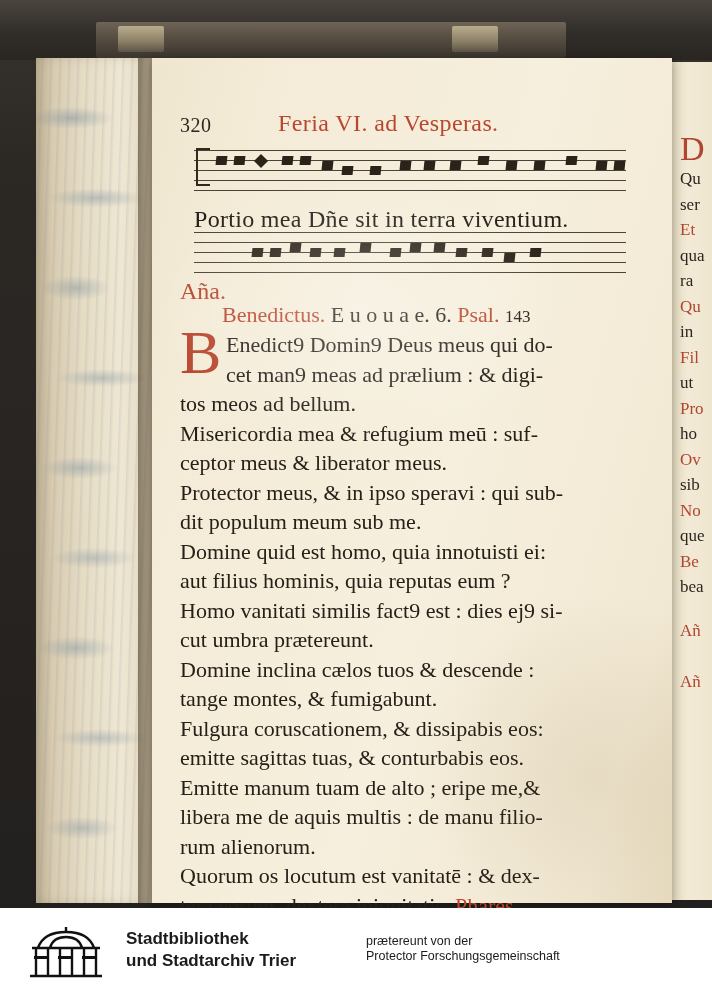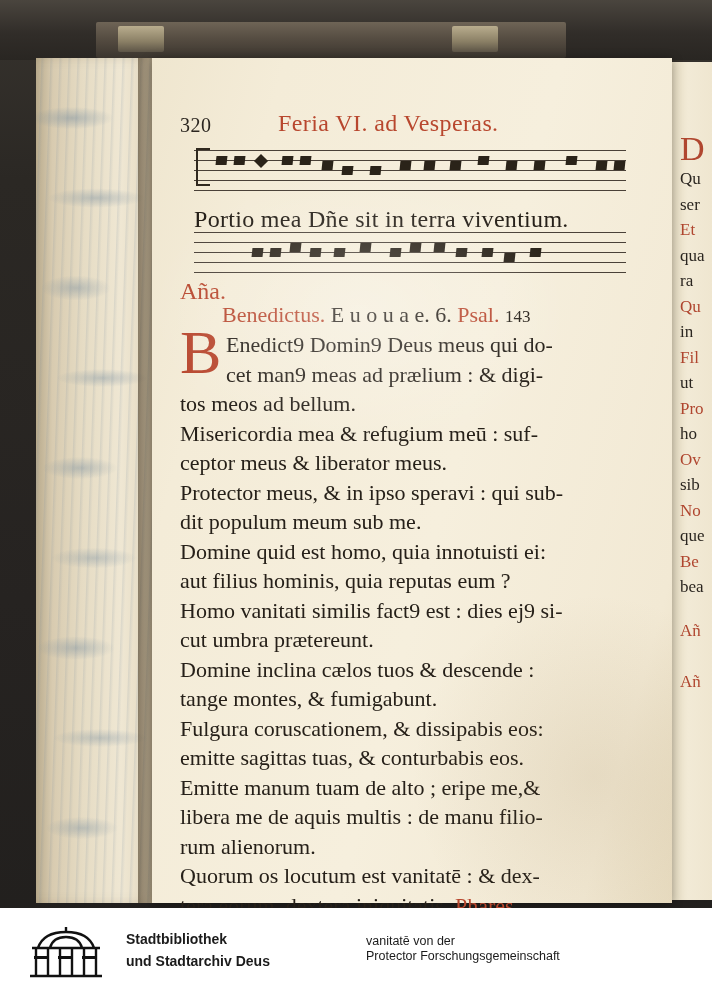--- a/index.html
+++ b/index.html
@@ -155,21 +155,21 @@
     position:absolute;left:0;bottom:0;width:712px;height:92px;background:#ffffff;
   }
   .footer-inner{position:relative;width:100%;height:100%;}
   .logo-mark{
     position:absolute;left:24px;top:18px;width:84px;height:56px;
   }
   .logo-mark svg{display:block;}
   .lib-name{
     position:absolute;left:126px;top:20px;
     font-family:"Liberation Sans", sans-serif;
-    font-size:14px;line-height:22px;color:#1b1b1b;font-weight:700;
+    font-size:17px;line-height:22px;color:#1b1b1b;font-weight:700;
   }
   .funder{
     position:absolute;left:366px;top:26px;
     font-family:"Liberation Sans", sans-serif;
     font-size:12.5px;line-height:15px;color:#1b1b1b;text-align:left;
   }
   .dfg{
     position:absolute;right:18px;top:20px;
     font-family:"Liberation Sans", sans-serif;
     font-size:38px;line-height:44px;font-weight:700;letter-spacing:-1px;color:#0a0a0a;
@@ -325,22 +325,22 @@
           </g>
           <g fill="#111">
             <rect x="10" y="30" width="14" height="3"></rect>
             <rect x="34" y="30" width="14" height="3"></rect>
             <rect x="58" y="30" width="14" height="3"></rect>
           </g>
         </svg>
       </div>
       <div class="lib-name">
         <div>Stadtbibliothek</div>
-        <div>und Stadtarchiv Deus</div>
+        <div>und Stadtarchiv Trier</div>
       </div>
       <div class="funder">
-        <div>vanitatē von der</div>
+        <div>prætereunt von der</div>
         <div>Protector Forschungsgemeinschaft</div>
       </div>
     </div>
   </div>
 
 </div>
 
 </body></html>

